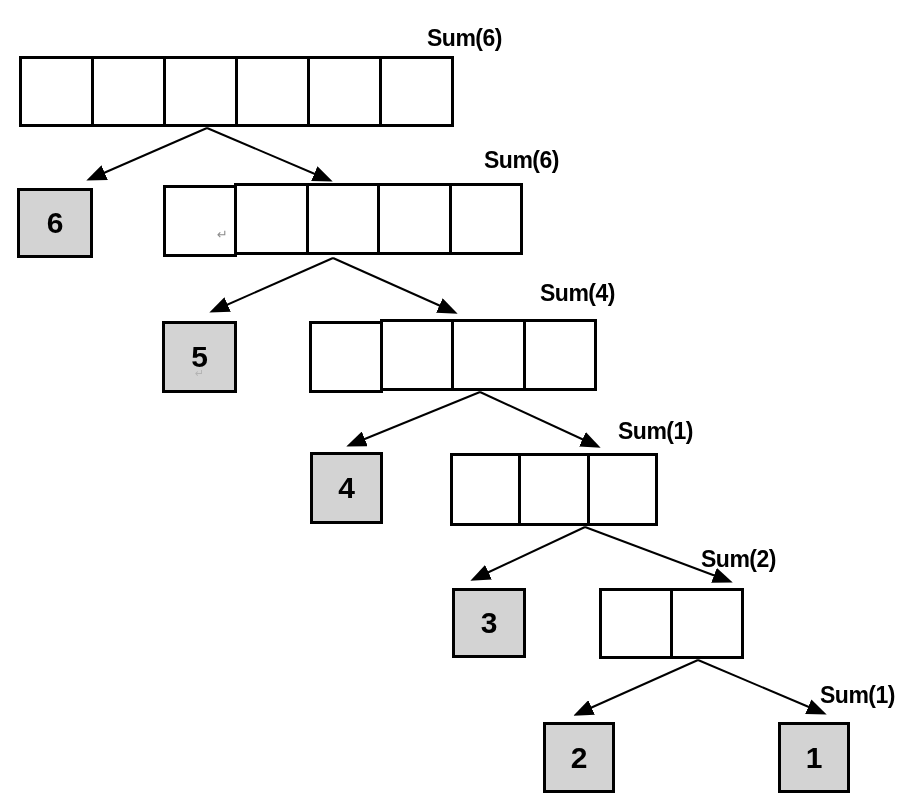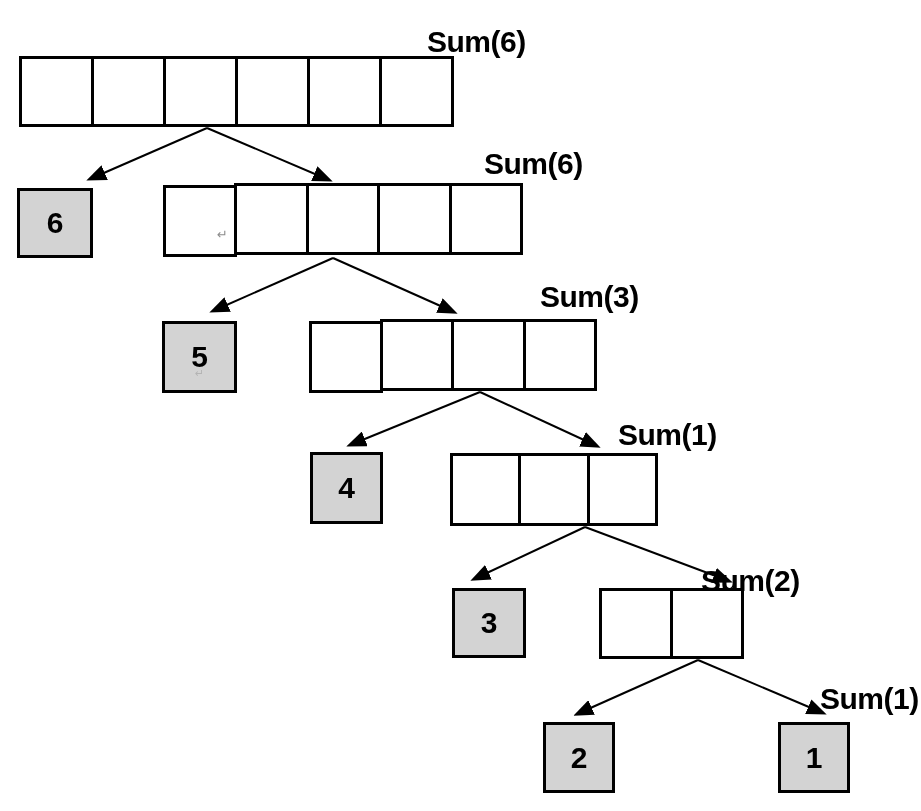--- a/index.html
+++ b/index.html
@@ -6,21 +6,21 @@
   .canvas{
     position:relative;
     width:921px;height:811px;
     background:#ffffff;
     font-family:"Liberation Sans","DejaVu Sans",sans-serif;
     overflow:hidden;
   }
   
   .frame-label{
     position:absolute;
-    font-size:30px;
+    font-size:23px;
     font-weight:bold;
     color:#000;
     letter-spacing:-0.5px;
     white-space:nowrap;
   }
   
   .array{
     position:absolute;
     display:flex;
     box-sizing:border-box;
@@ -96,23 +96,23 @@
 
     <line x1="585" y1="527" x2="474" y2="579" marker-end="url(#ah)"></line>
     <line x1="585" y1="527" x2="729" y2="581" marker-end="url(#ah)"></line>
 
     <line x1="698" y1="660" x2="577" y2="714" marker-end="url(#ah)"></line>
     <line x1="698" y1="660" x2="823" y2="713" marker-end="url(#ah)"></line>
   </svg>
 
   <div class="frame-label" style="left:427px;top:25px;">Sum(6)</div>
   <div class="frame-label" style="left:484px;top:147px;">Sum(6)</div>
-  <div class="frame-label" style="left:540px;top:280px;">Sum(3)</div>
+  <div class="frame-label" style="left:540px;top:280px;">Sum(4)</div>
   <div class="frame-label" style="left:618px;top:418px;">Sum(1)</div>
-  <div class="frame-label" style="left:701px;top:564px;">Sum(2)</div>
+  <div class="frame-label" style="left:701px;top:546px;">Sum(2)</div>
   <div class="frame-label" style="left:820px;top:682px;">Sum(1)</div>
 
   <div class="array" style="left:19px;top:56px;width:435px;height:71px;">
       <div class="cell"></div>
       <div class="cell"></div>
       <div class="cell"></div>
       <div class="cell"></div>
       <div class="cell"></div>
       <div class="cell"></div>
     </div>

